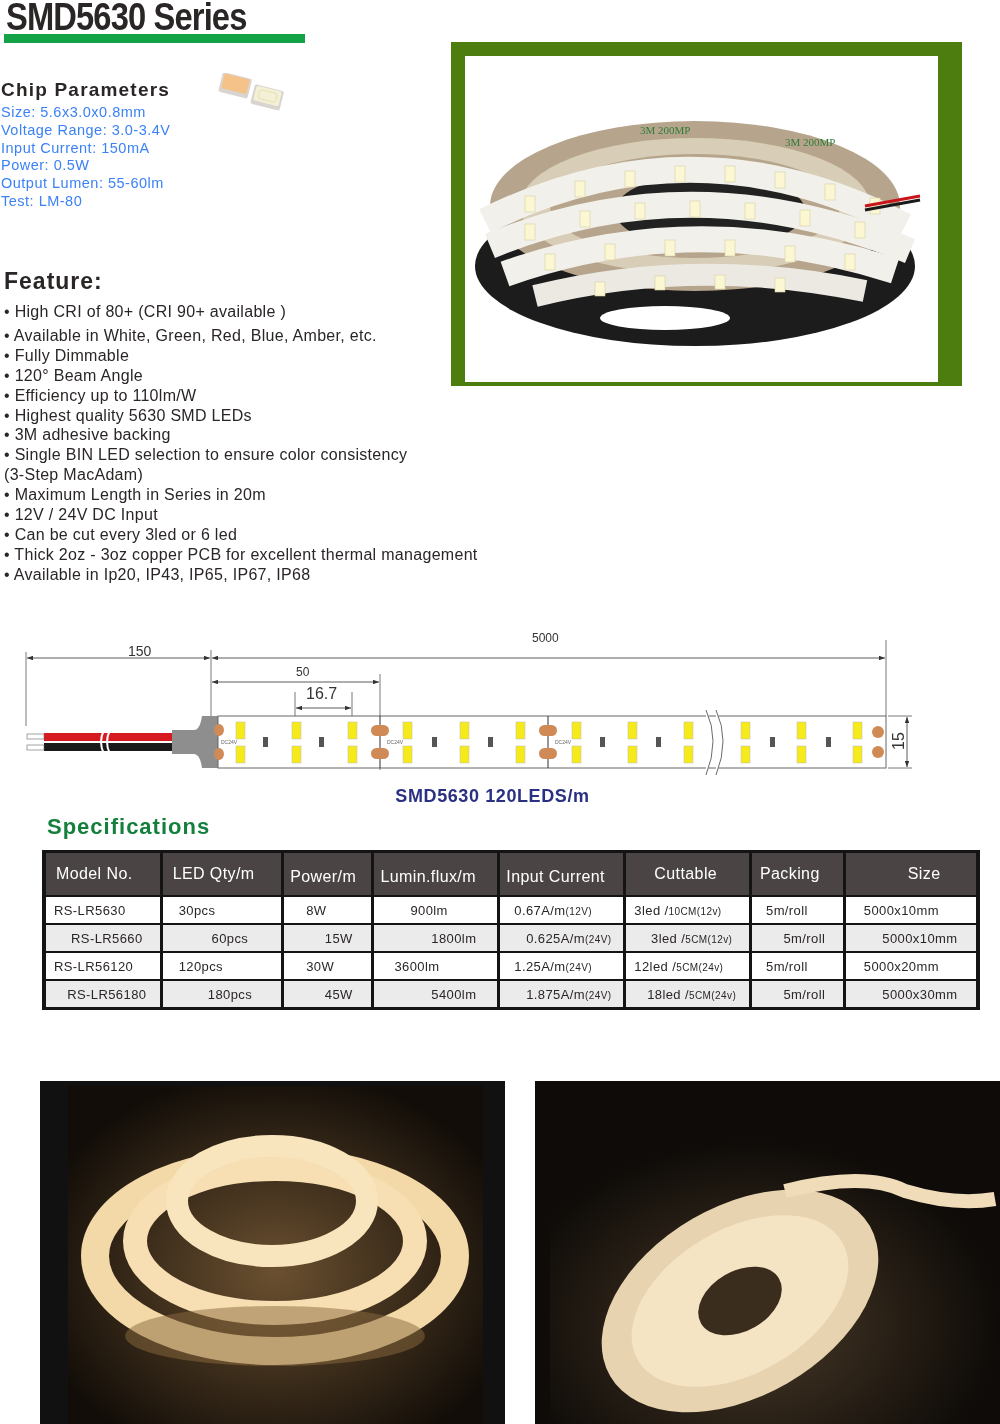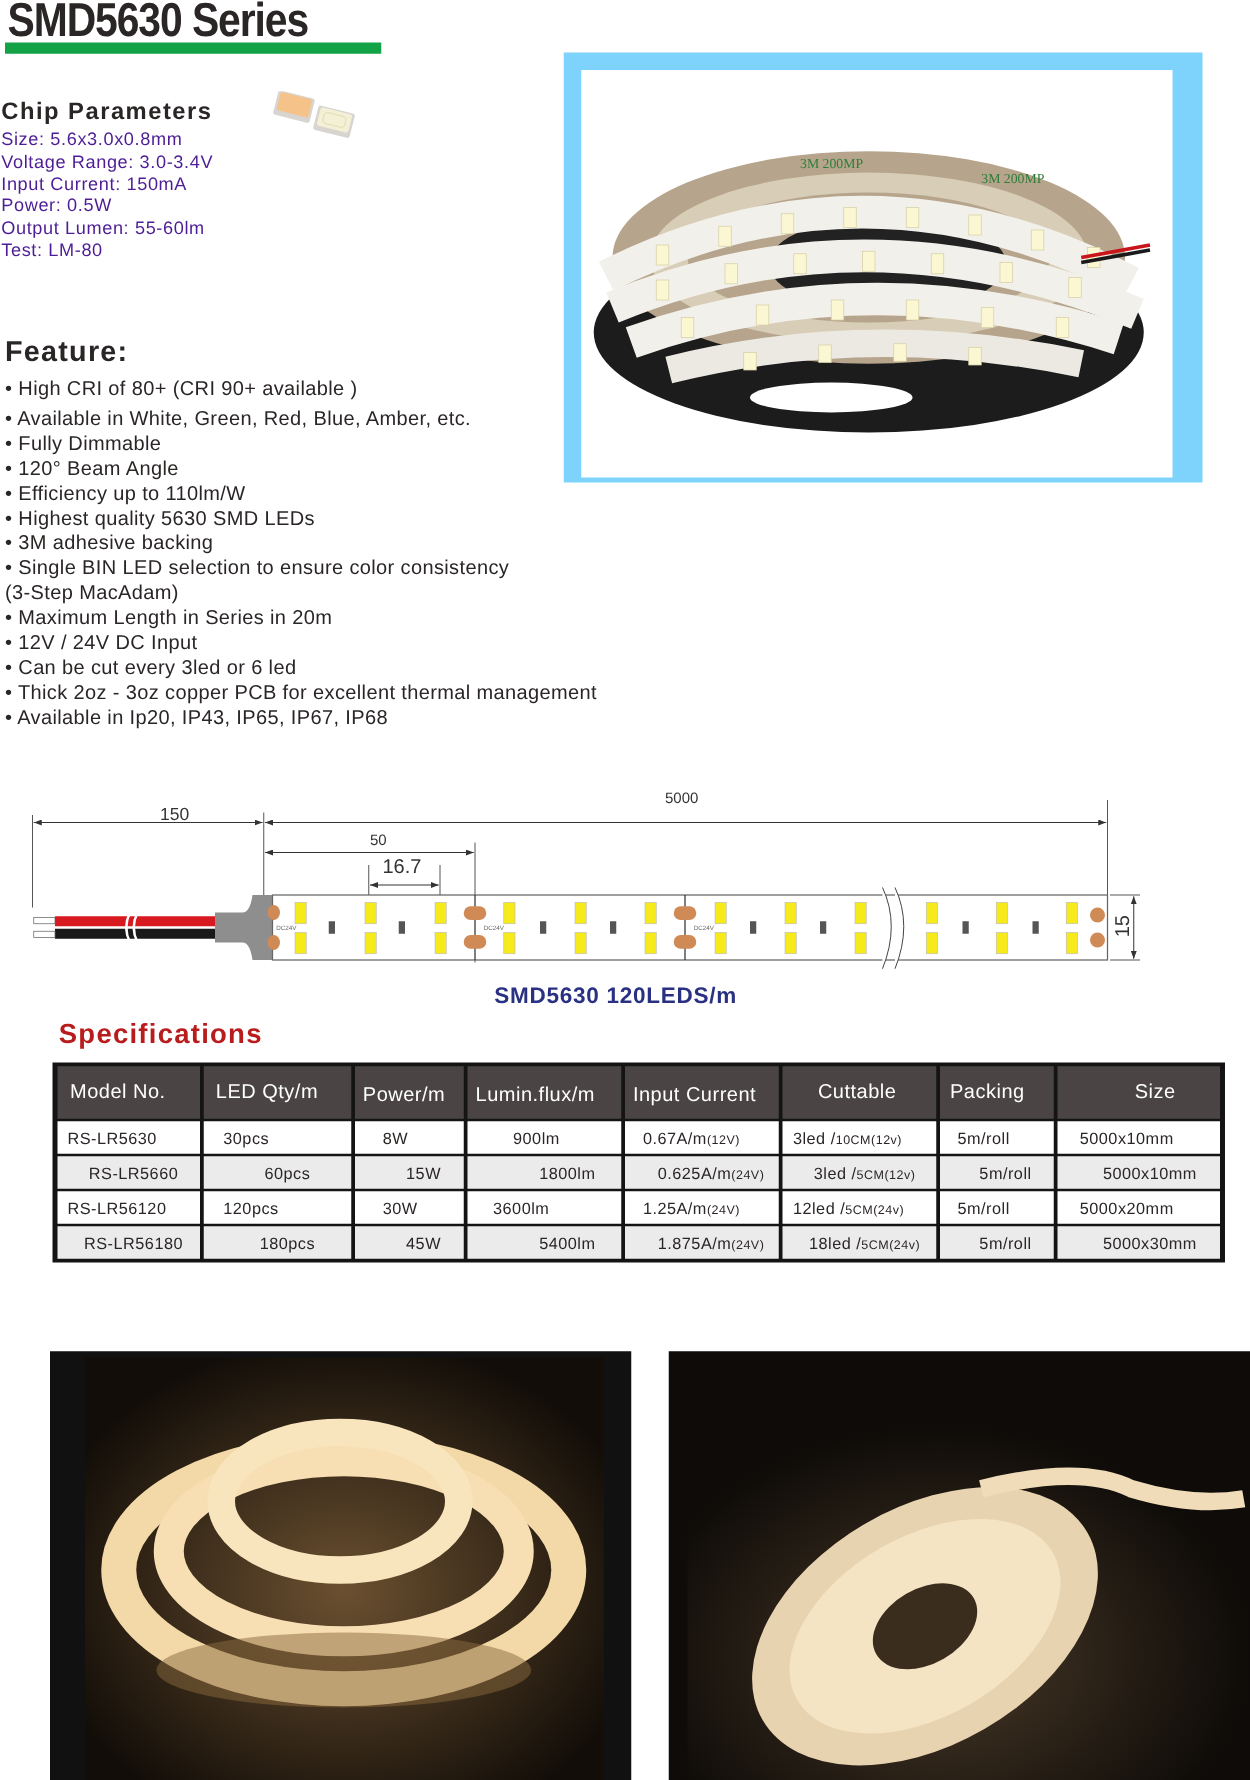--- a/index.html
+++ b/index.html
@@ -3,35 +3,35 @@
 <meta charset="utf-8">
 <style>
   * { box-sizing: border-box; margin: 0; padding: 0; }
   body { width: 1000px; height: 1424px; background: #ffffff; position: relative; overflow: hidden; font-family: "Liberation Sans", sans-serif; color: #2b2626; }
   .abs { position: absolute; }
 
   .title { left: 6px; top: -4px; font-family: "Liberation Sans", sans-serif; font-weight: bold; font-size: 38px; color: #2b2626; letter-spacing: -1px; transform: scaleX(0.86); transform-origin: left top; white-space: nowrap; }
   .title-bar { left: 4px; top: 34px; width: 301px; height: 9px; background: #14a246; }
 
   .chip-h { left: 1px; top: 79px; font-size: 19px; font-weight: bold; letter-spacing: 1.2px; color: #2b2626; }
-  .chip-list { left: 1px; top: 104px; font-size: 14.5px; line-height: 17.8px; letter-spacing: 0.5px; color: #4c1d95; }
+  .chip-list { left: 1px; top: 104px; font-size: 14.5px; line-height: 17.8px; letter-spacing: 0.5px; color: #3b82f6; }
   .chip-icon { left: 214px; top: 73px; width: 70px; height: 46px; }
 
-  .photo-frame { left: 451px; top: 42px; width: 511px; height: 344px; background: #7dd3fc; padding: 14px 24px 4px 14px; }
+  .photo-frame { left: 451px; top: 42px; width: 511px; height: 344px; background: #4d7c0f; padding: 14px 24px 4px 14px; }
   .photo-inner { width: 100%; height: 100%; background: #ffffff; position: relative; overflow: hidden; }
 
   .feat-h { left: 4px; top: 268px; font-size: 23px; font-weight: bold; letter-spacing: 1px; color: #2b2626; }
   .feat-list { left: 4px; top: 302px; font-size: 16px; line-height: 19.9px; letter-spacing: 0.3px; color: #2b2626; list-style: none; }
   .feat-list li { white-space: nowrap; }
 
   .diagram { left: 0; top: 630px; width: 1000px; height: 150px; }
   .diag-label { position: absolute; font-size: 14px; color: #333; }
   .caption { left: 0; width: 985px; top: 786px; text-align: center; font-size: 18px; font-weight: bold; color: #2a3183; letter-spacing: 0.6px; }
 
-  .spec-h { left: 47px; top: 814px; font-size: 22px; font-weight: bold; letter-spacing: 1px; color: #b91c1c; }
+  .spec-h { left: 47px; top: 814px; font-size: 22px; font-weight: bold; letter-spacing: 1px; color: #15803d; }
 
   .spec-table { left: 42px; top: 850px; width: 938px; border-collapse: separate; border-spacing: 3px 2px; background: #141414; padding: 1px; }
   .spec-table th { background: #4a4544; color: #ffffff; font-weight: normal; font-size: 16px; height: 42px; text-align: left; padding-left: 10px; white-space: nowrap; letter-spacing: 0.4px; }
   .spec-table td { background: #ffffff; color: #2b2626; font-size: 13px; height: 26px; padding-left: 8px; white-space: nowrap; letter-spacing: 0.4px; }
   .spec-table tr.alt td { background: #ebebeb; text-align: center; }
   .spec-table small { font-size: 10px; }
 
   .bphoto { position: absolute; background: #1d1712; overflow: hidden; }
 </style>
 </head>

